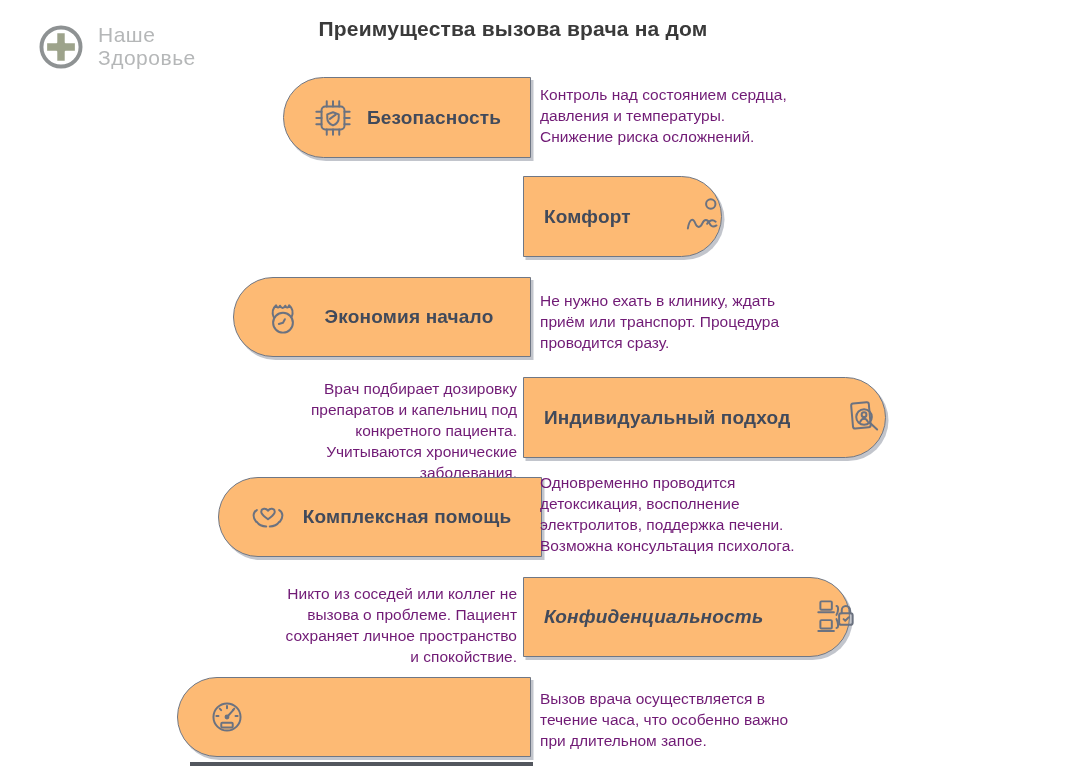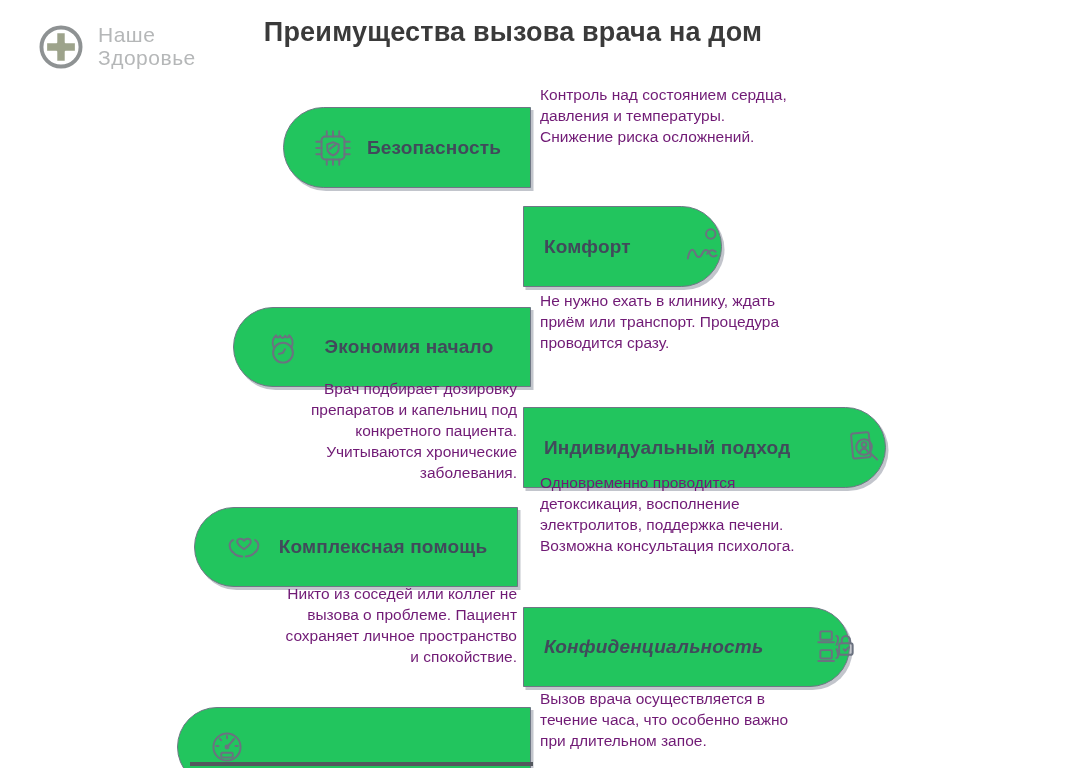--- a/index.html
+++ b/index.html
@@ -7,47 +7,47 @@
     position:relative;width:1066px;height:768px;background:#ffffff;overflow:hidden;
     font-family:"Liberation Sans","DejaVu Sans",sans-serif;
     padding-left:45px;
   }
   
   .logo{position:absolute;left:36px;top:22px;display:flex;align-items:center;gap:12px;}
   .logo-text{color:#b5b7b8;font-size:21px;line-height:1.08;letter-spacing:.5px;}
   
   .page-title{
     position:absolute;top:17px;left:0;width:1026px;text-align:center;margin:0;
-    font-size:27px;font-weight:700;color:#3a3a3a;letter-spacing:.2px;
+    font-size:21px;font-weight:700;color:#3a3a3a;letter-spacing:.2px;
   }
   
   .pill{
-    position:absolute;background:#22c55e;border:1.5px solid #6f7785;
+    position:absolute;background:#fdba74;border:1.5px solid #6f7785;
     box-shadow:2.5px 3px 0 rgba(144,150,162,.55);
-    display:flex;align-items:center;box-sizing:border-box;margin-top:30px;
+    display:flex;align-items:center;box-sizing:border-box;
   }
   .left-round{border-radius:42px 0 0 42px;padding:0 14px 0 24px;}
   .right-round{border-radius:0 42px 42px 0;padding:0 24px 0 20px;justify-content:space-between;gap:48px;}
   .card-title{font-size:19px;font-weight:700;color:#414a5b;letter-spacing:.2px;white-space:nowrap;}
   .left-round .card-title{flex:1;text-align:center;padding-right:6px;}
   .icon{width:50px;height:50px;flex:0 0 auto;display:flex;align-items:center;justify-content:center;}
   .icon svg{width:50px;height:50px;}
   
   .desc{position:absolute;margin:0;font-size:15.5px;line-height:1.36;color:#701a75;}
   .desc.right{text-align:right;}
   
   .card1{left:283px;top:77px;width:248px;height:81px;}
   .desc1{left:540px;top:84px;width:252px;}
   .desc2{left:295px;top:182px;width:222px;}
   .card2{left:523px;top:176px;width:199px;height:81px;}
   .card3{left:233px;top:277px;width:298px;height:80px;}
   .desc3{left:540px;top:290px;width:248px;}
   .desc4{left:292px;top:378px;width:225px;}
   .card4{left:523px;top:377px;width:363px;height:81px;}
-  .card5{left:194px;top:477px;width:324px;height:80px;}
+  .card5{left:218px;top:477px;width:324px;height:80px;}
   .desc5{left:540px;top:472px;width:256px;}
   .desc6{left:285px;top:583px;width:232px;}
   .card6{left:523px;top:577px;width:327px;height:80px;font-style:italic;}
   .card7{left:177px;top:677px;width:354px;height:80px;}
   .desc7{left:540px;top:688px;width:276px;}
   .bottom-line{position:absolute;left:190px;top:762px;width:343px;height:4px;background:#53575e;}
 </style>
 </head>
 <body>
 

